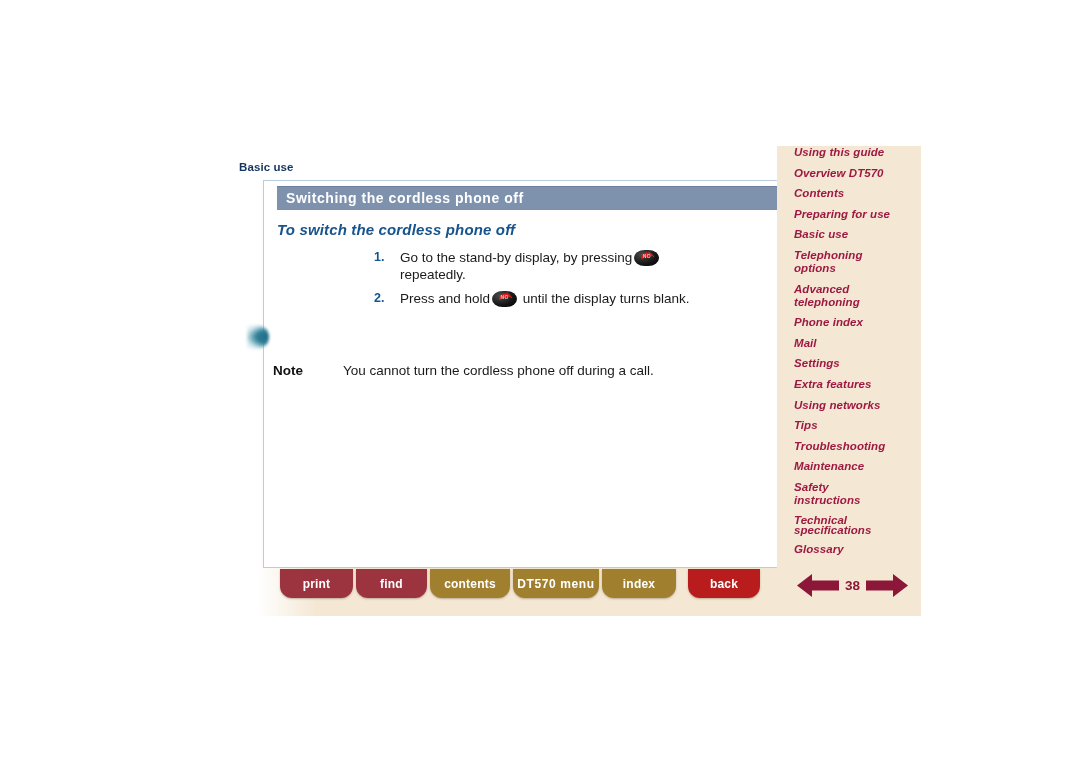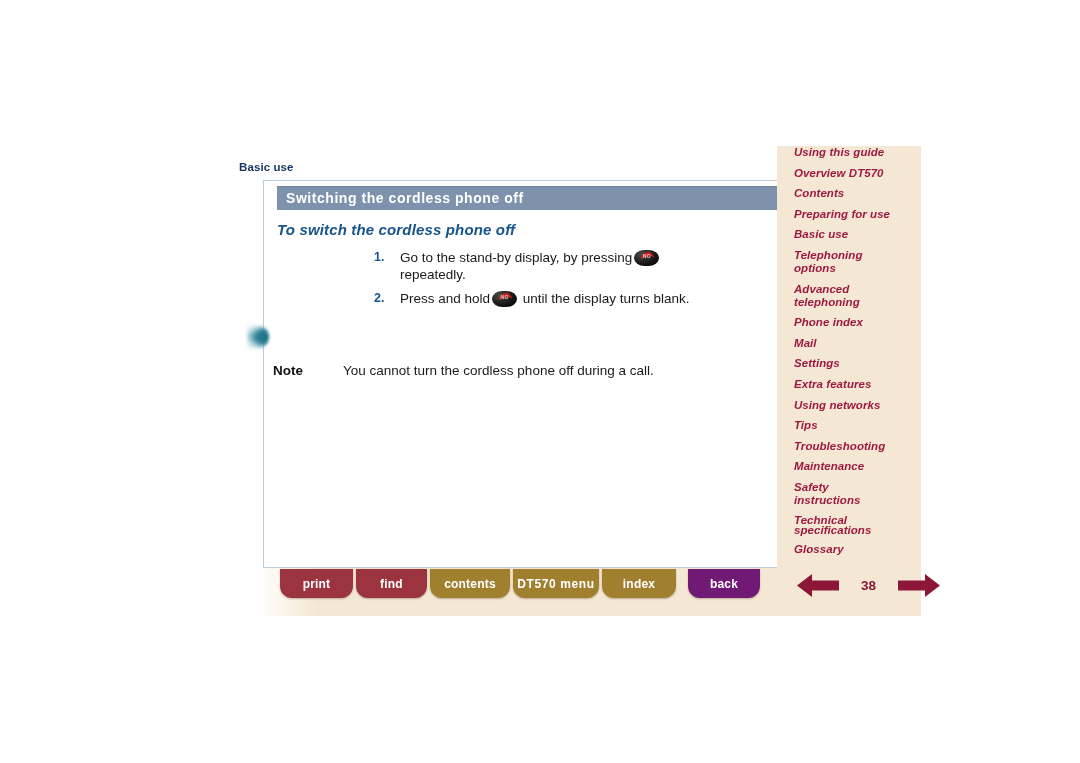--- a/index.html
+++ b/index.html
@@ -247,39 +247,39 @@
     font-weight: bold;
     display: flex;
     align-items: center;
     justify-content: center;
     cursor: pointer;
     letter-spacing: 0.2px;
     box-shadow: 0 1px 2px rgba(90,60,40,0.35);
   }
   .tb-btn.red   { background: #9c3440; }
   .tb-btn.gold  { background: #a0802f; }
-  .tb-btn.brown { background: #701a75; }
+  .tb-btn.brown { background: #b91c1c; }
 
   .tb-print    { width: 73px; }
   .tb-find     { width: 71px; }
   .tb-contents { width: 80px; }
   .tb-menu     { width: 86px; font-size: 12px; letter-spacing: 0.6px; }
   .tb-index    { width: 74px; }
   .tb-back     { width: 72px; margin-left: 9px; }
 
   
   .pager {
     position: absolute;
     left: 797px;
     top: 571px;
     width: 112px;
     height: 28px;
     display: flex;
     align-items: center;
-    gap: 20px;
+    gap: 4px;
   }
   .arrow {
     width: 42px;
     height: 25px;
     cursor: pointer;
   }
   .arrow svg { display: block; }
   .page-num {
     color: #8c1739;
     font-size: 13.5px;

